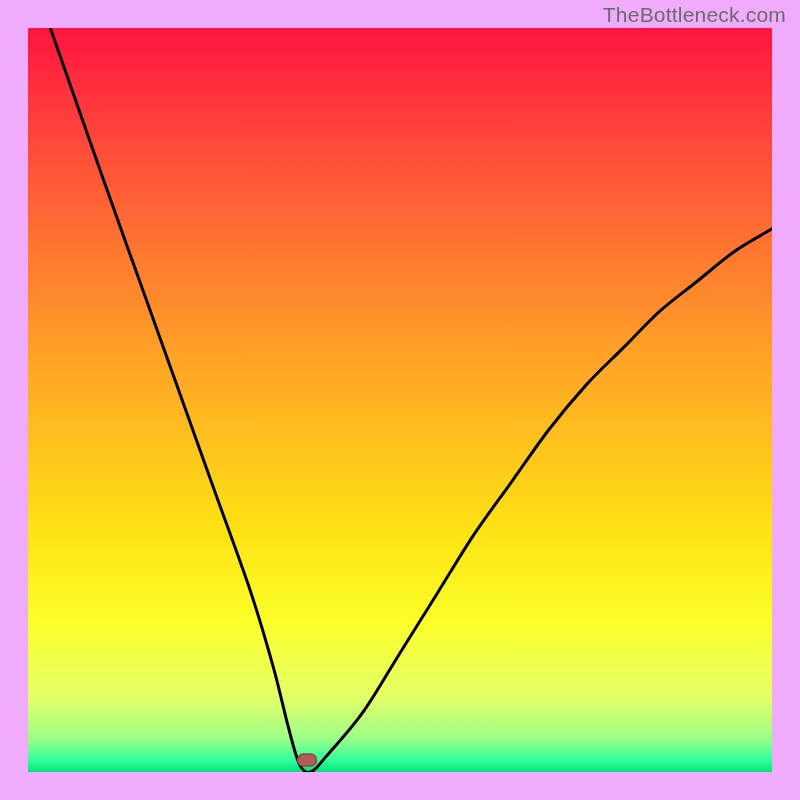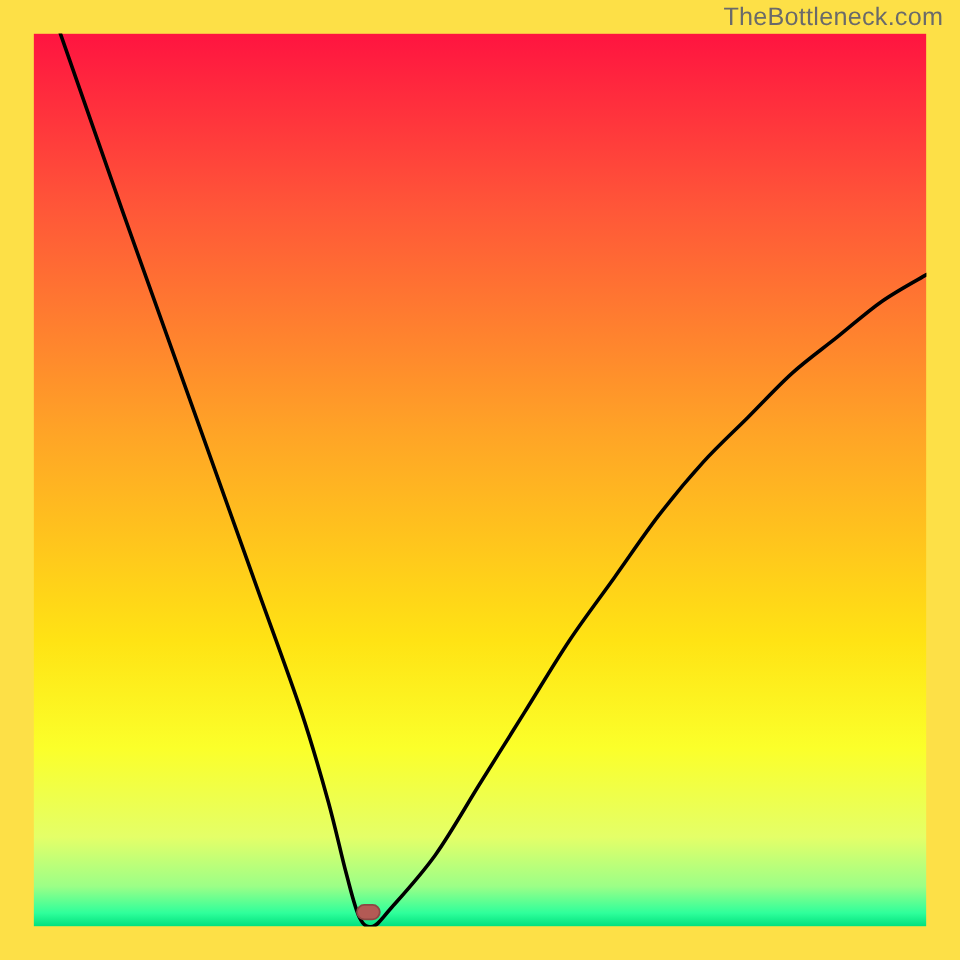--- a/index.html
+++ b/index.html
@@ -8,21 +8,21 @@
     width: 800px;
     height: 800px;
     background: #000;
     font-family: Arial, Helvetica, sans-serif;
     overflow: hidden;
   }
   .frame {
     position: relative;
     width: 800px;
     height: 800px;
-    background: #fde047;
+    background: #f0abfc;
   }
   .plot-area {
     position: absolute;
     left: 28px;
     top: 28px;
     width: 744px;
     height: 744px;
   }
   .plot-area svg {
     display: block;

